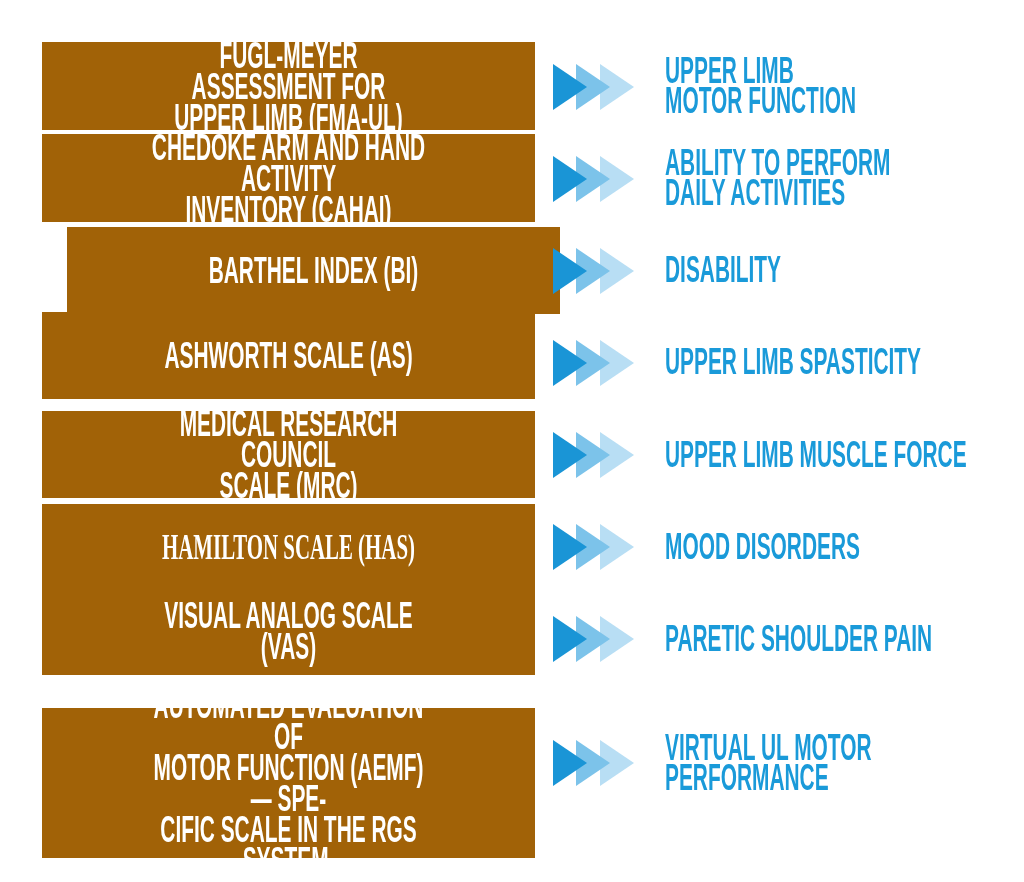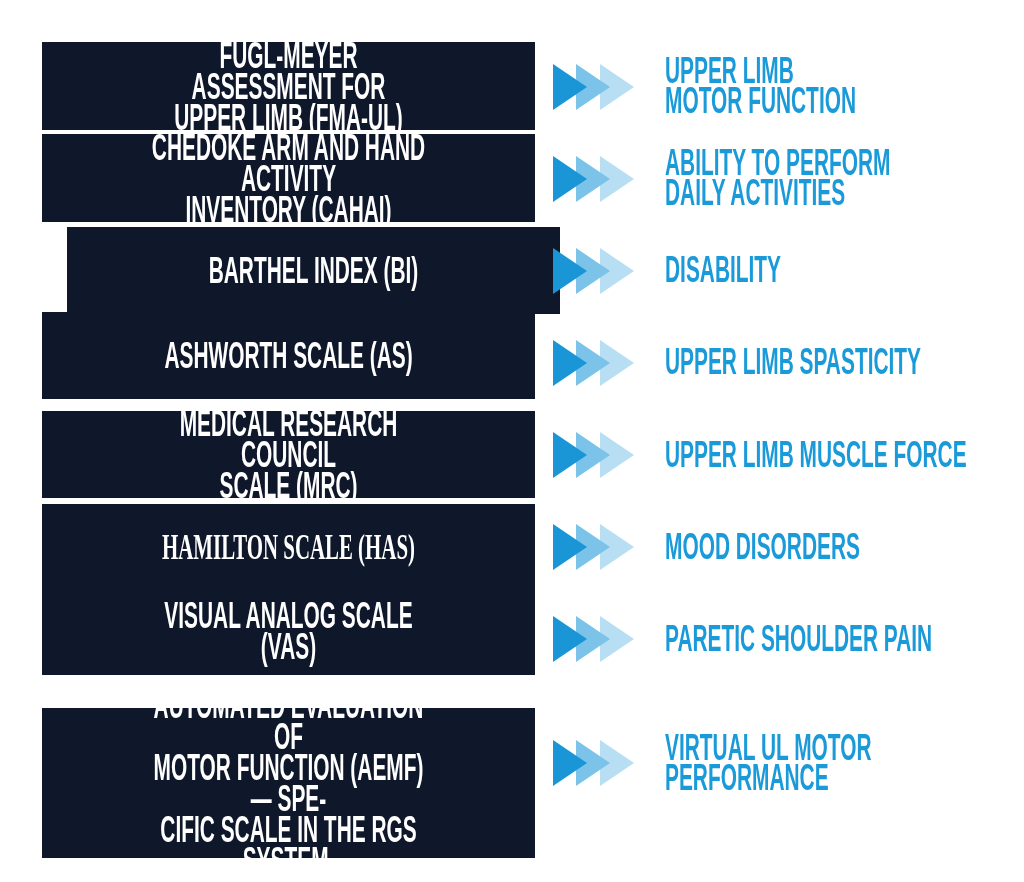--- a/index.html
+++ b/index.html
@@ -1,20 +1,20 @@
 <!DOCTYPE html>
 <html><head>
 <meta charset="utf-8">
 <style>
   html, body { margin: 0; padding: 0; background: #ffffff; }
   body { width: 1024px; height: 882px; position: relative; overflow: hidden;
          font-family: "Liberation Sans", "DejaVu Sans", sans-serif; }
   .box {
     position: absolute; left: 42px; width: 493px;
-    background: #0f172a;
+    background: #a16207;
     display: flex; align-items: center; justify-content: center;
   }
   .box-text {
     display: inline-block;
     color: #ffffff; font-weight: bold;
     font-size: 36px; line-height: 31px;
     text-align: center; white-space: pre-line;
     transform: scaleX(0.58); transform-origin: center center;
     width: 850px; letter-spacing: 0px;
   }

